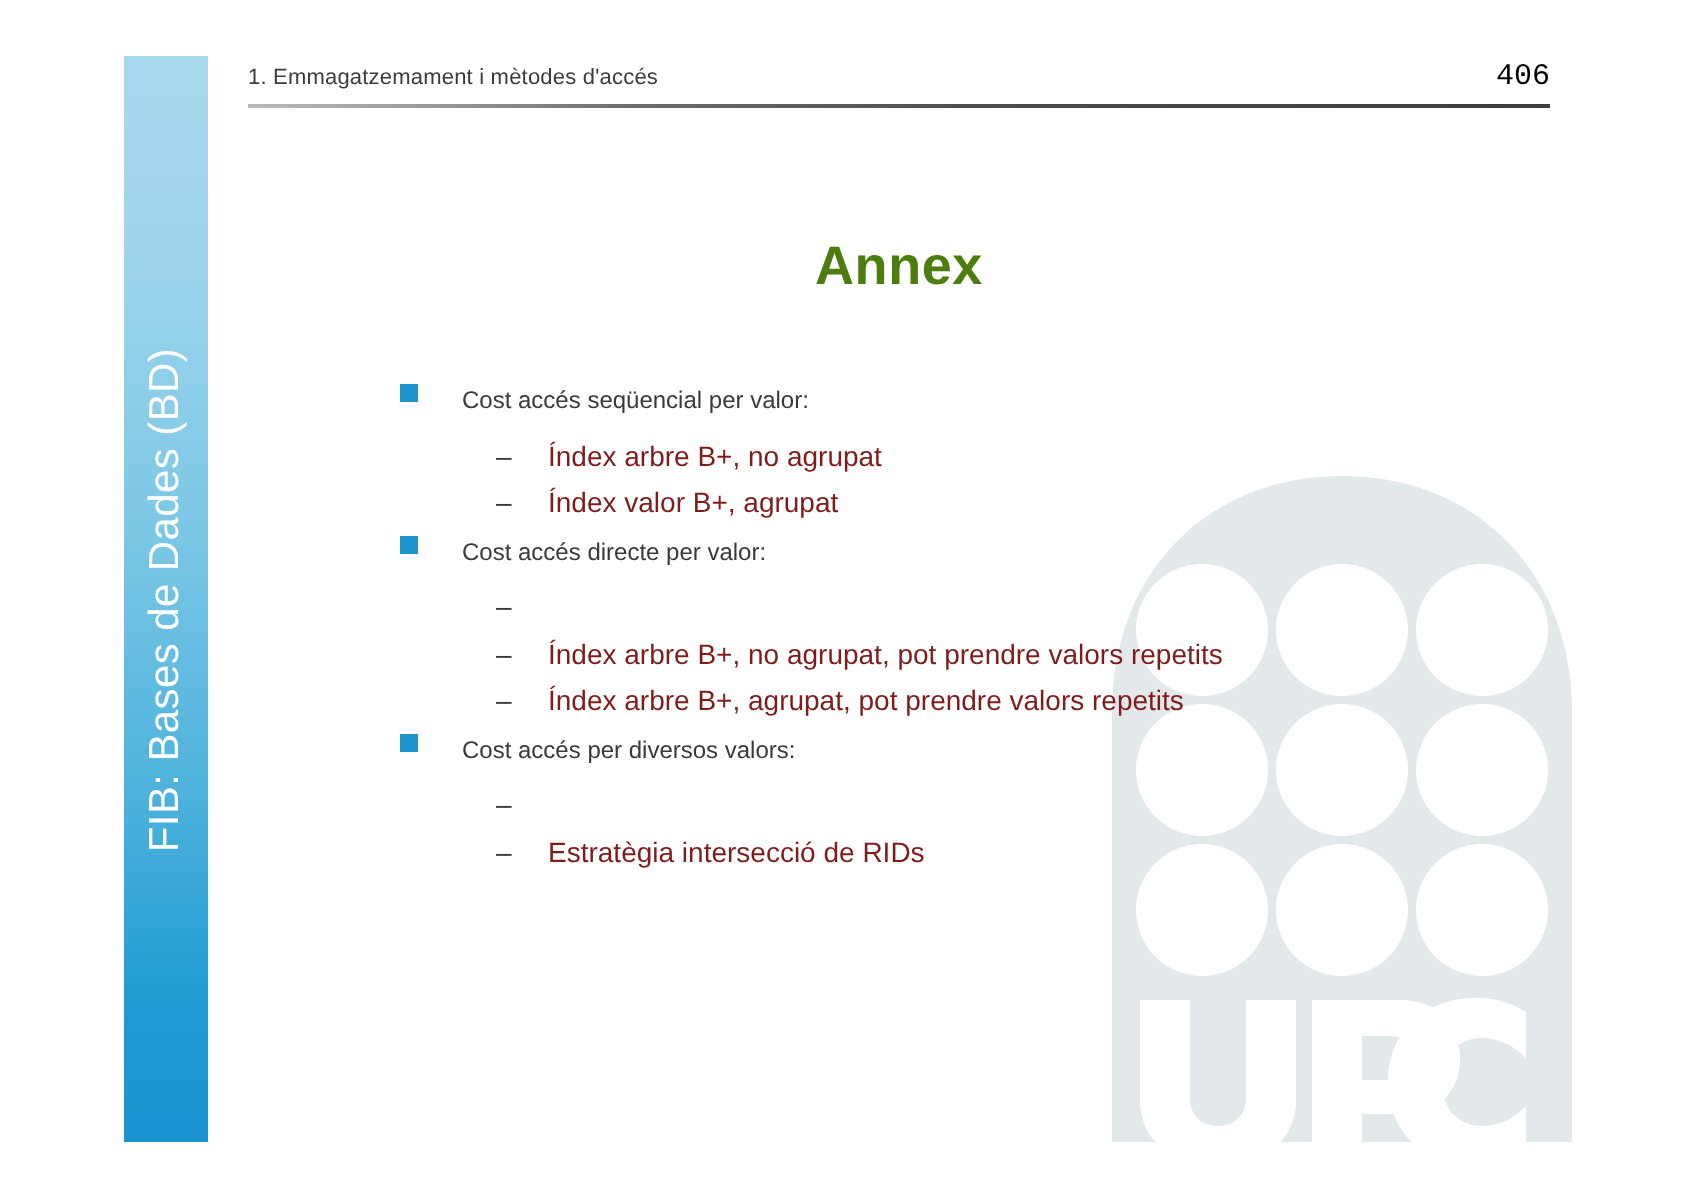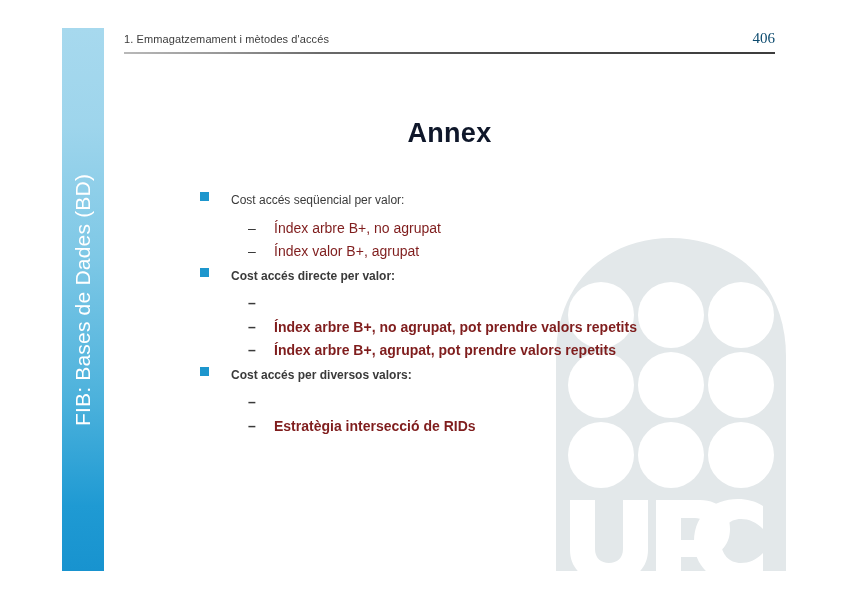--- a/index.html
+++ b/index.html
@@ -67,55 +67,55 @@
     font-size: 11px;
     color: #3b3b3b;
     font-family: "Liberation Sans", sans-serif;
     letter-spacing: 0.1px;
   }
   #page-number {
     position: absolute;
     right: 73px;
     top: 30px;
     font-size: 15px;
-    color: #0c4a6e;
-    font-family: Liberation Serif, serif;
+    color: #000000;
+    font-family: Liberation Mono, monospace;
   }
   #header-rule {
     position: absolute;
     left: 124px;
     top: 52px;
     width: 651px;
     height: 2px;
     background: linear-gradient(to right, #b9b9b9 0%, #9a9a9a 14%, #6b6b6b 30%, #4a4a4a 60%, #3c3c3c 100%);
   }
 
   
   #slide-title {
     position: absolute;
     left: 124px;
     top: 118px;
     width: 651px;
     text-align: center;
     font-size: 27px;
     font-weight: bold;
-    color: #0f172a;
+    color: #4d7c0f;
     font-family: "Liberation Sans", sans-serif;
     letter-spacing: 0.3px;
   }
 
   
   #content {
     position: absolute;
     left: 200px;
     top: 193px;
     width: 580px;
   }
   .group { margin: 0; }
-  .group + .group { margin-top: 3px; font-weight: bold; }
+  .group + .group { margin-top: 3px; }
 
   .bullet-row {
     display: flex;
     align-items: baseline;
     height: 27px;
   }
   .bullet-marker {
     width: 9px;
     height: 9px;
     background: #1d96cd;

